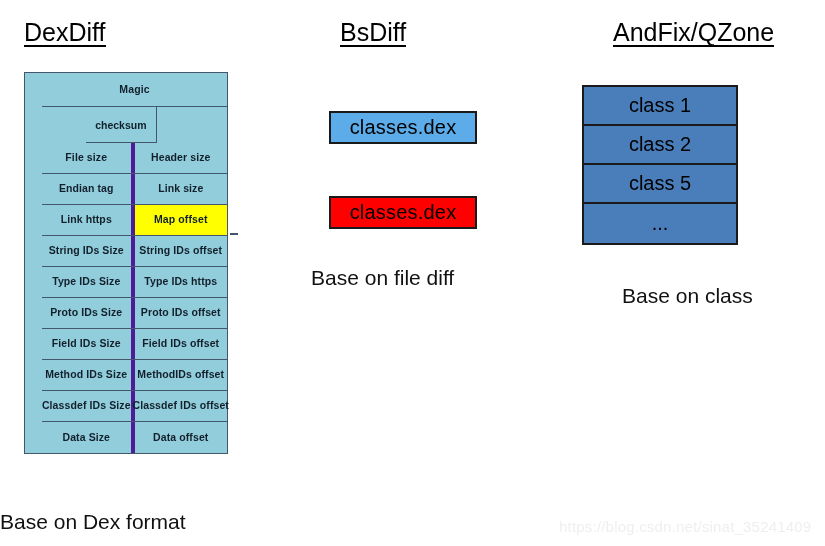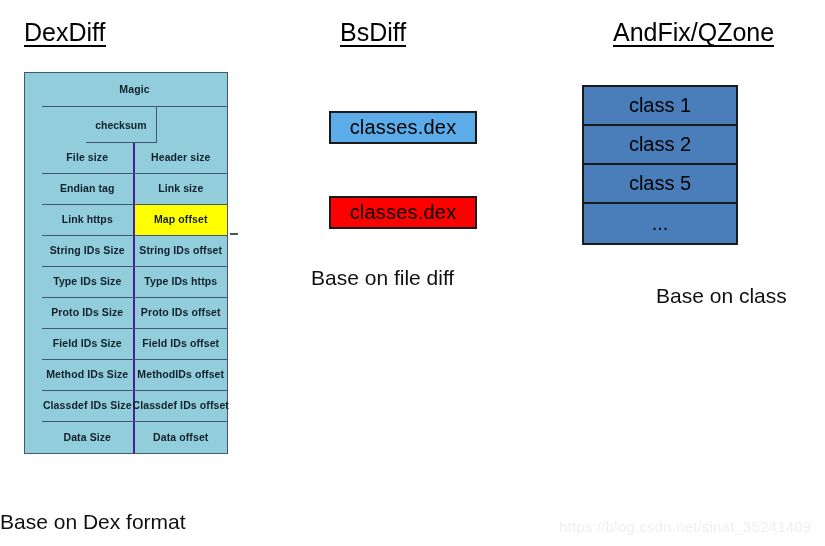--- a/index.html
+++ b/index.html
@@ -67,21 +67,21 @@
     align-items: center;
     justify-content: center;
     text-align: center;
     height: 100%;
     line-height: 1.05;
     letter-spacing: .1px;
     white-space: nowrap;
   }
   .dex-cell.half { width: 50%; }
   .dex-cell.full { width: 100%; }
-  .dex-cell.left-half { width: 50%; border-right: 2px solid #4c1d95; }
+  .dex-cell.left-half { width: 50%; border-right: 4px solid #4c1d95; }
   .dex-cell.highlight { background: #ffff00; }
 
   .row-h-magic      { height: 34px; }
   .row-h-checksum   { height: 36px; }
   .row-h-signature  { height: 32px; }
   .row-h-std        { height: 31px; }
 
   
   .checksum-wrap {
     position: relative;
@@ -266,15 +266,15 @@
   <span class="tx">AndFix/QZone</span>
 </div>
 
 <div id="class-stack">
   <div class="class-row">class 1</div>
   <div class="class-row">class 2</div>
   <div class="class-row">class 5</div>
   <div class="class-row">...</div>
 </div>
 
-<div class="caption" id="andfix-caption" style="left:656px; top:285px;">Base on class</div>
+<div class="caption" id="andfix-caption" style="left:622px; top:285px;">Base on class</div>
 
 <div id="watermark">https://blog.csdn.net/sinat_35241409</div>
 
 </body></html>

